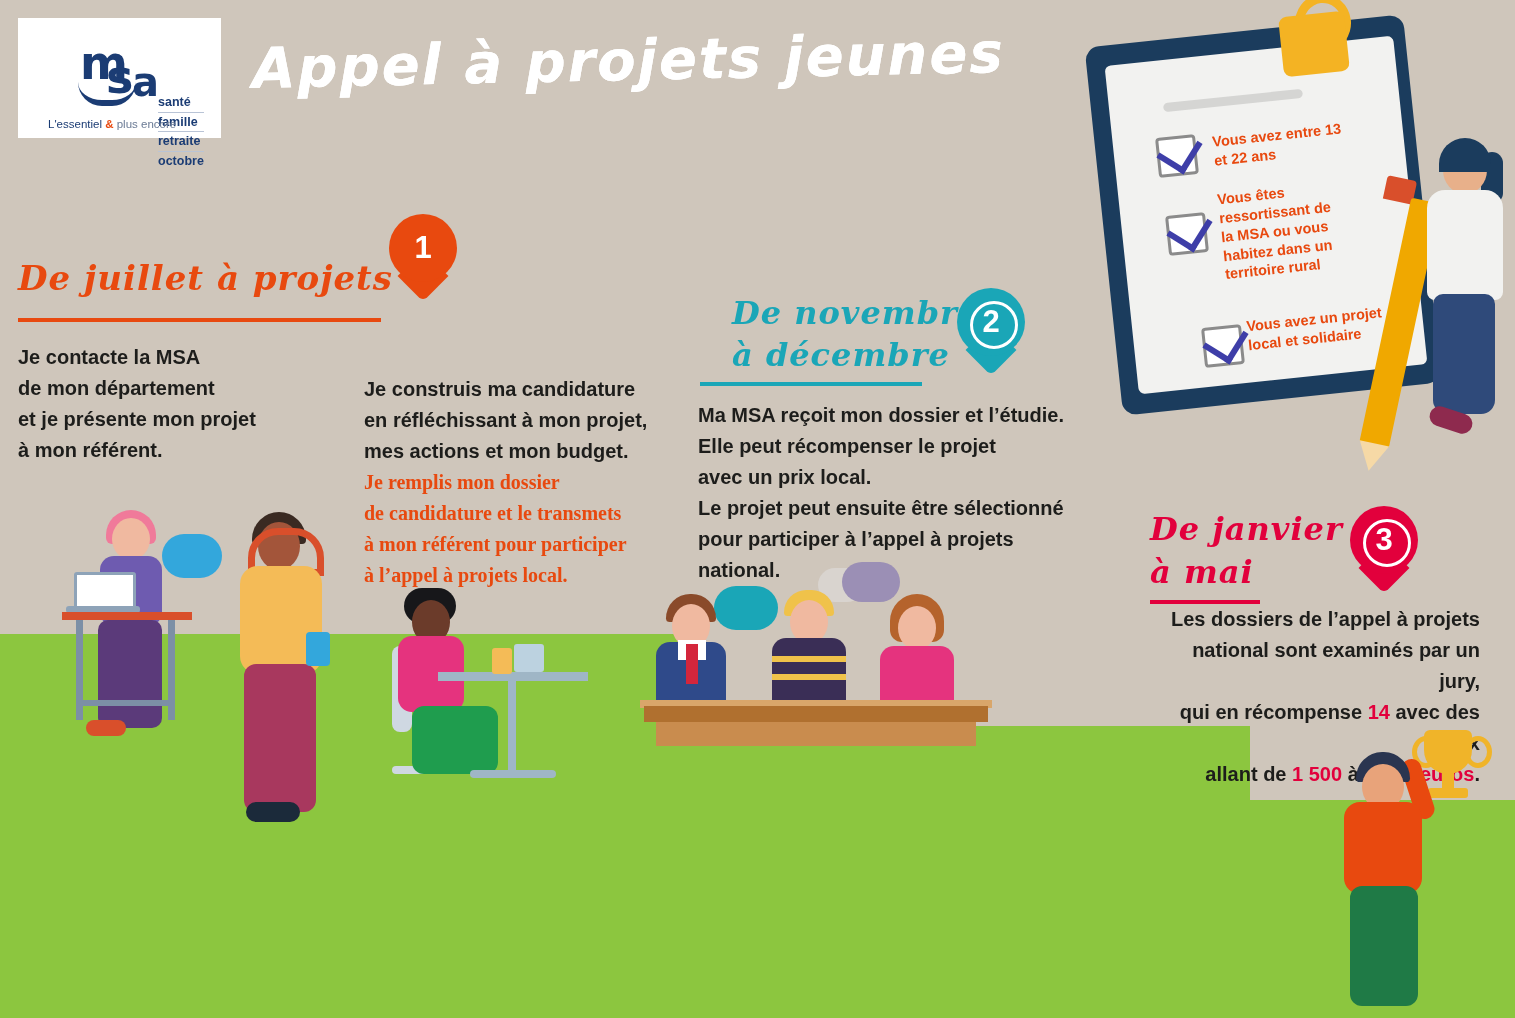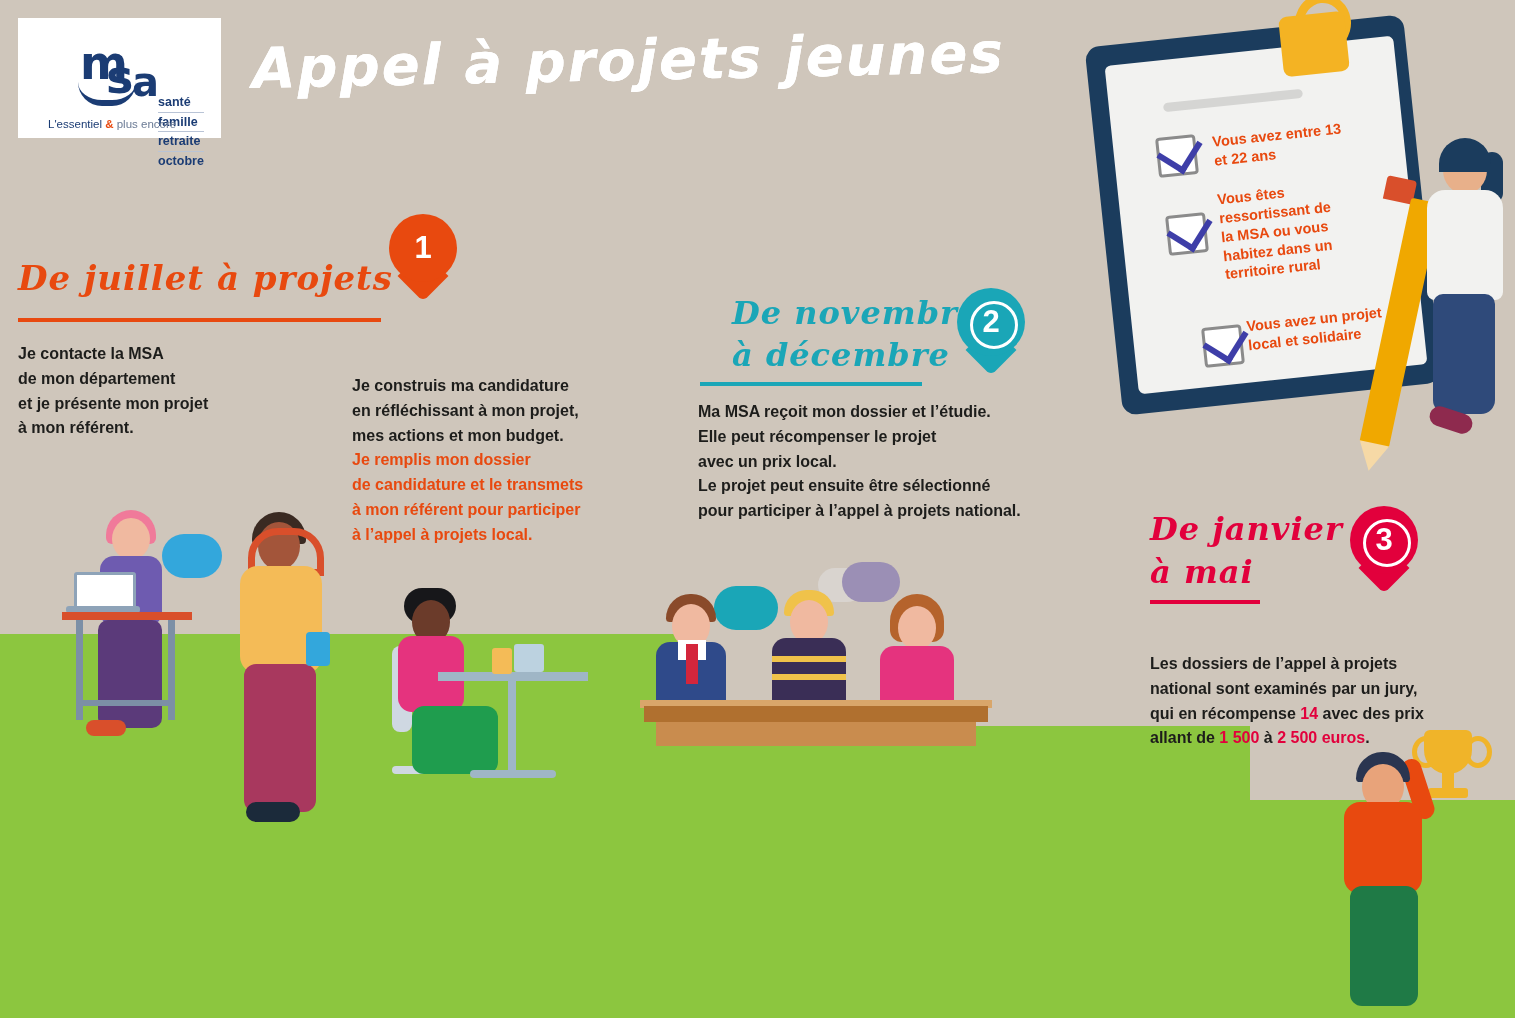--- a/index.html
+++ b/index.html
@@ -77,26 +77,26 @@
   .pin1{left:389px;top:214px;}
   .pin1 .bulb,.pin1 .tail{background:#e8490f;}
   .pin2{left:957px;top:288px;}
   .pin2 .bulb,.pin2 .tail{background:#1aa6b7;}
   .pin2 .ring{position:absolute;left:13px;top:13px;width:42px;height:42px;border-radius:50%;border:3px solid #fff;z-index:2;}
   .pin3{left:1350px;top:506px;}
   .pin3 .bulb,.pin3 .tail{background:#e2003c;}
   .pin3 .ring{position:absolute;left:13px;top:13px;width:42px;height:42px;border-radius:50%;border:3px solid #fff;z-index:2;}
 
   
-  .body-text{position:absolute;font-size:16px;line-height:1.55;color:#1d1d1b;font-weight:bold;}
+  .body-text{position:absolute;font-size:20px;line-height:1.55;color:#1d1d1b;font-weight:bold;}
   .t1{left:18px;top:342px;width:270px;}
-  .t1b{left:352px;top:374px;width:290px;}
-  .t1b .accent{color:#e8490f;}
+  .t1b{left:364px;top:374px;width:290px;}
+  .t1b .accent{color:#e8490f;font-family:Liberation Serif, serif;}
   .t2{left:698px;top:400px;width:400px;}
-  .t3{left:1150px;top:652px;width:330px;}
+  .t3{left:1150px;top:604px;width:330px;text-align:right;}
   .t3 .red{color:#e2003c;}
 
   
   .clip-wrap{position:absolute;left:1085px;top:8px;width:430px;height:450px;}
   .clip-board{
     position:absolute;left:18px;top:22px;width:320px;height:370px;
     background:#1b3c5d;border-radius:14px;transform:rotate(-6deg);
   }
   .clip-paper{
     position:absolute;left:36px;top:42px;width:290px;height:330px;

